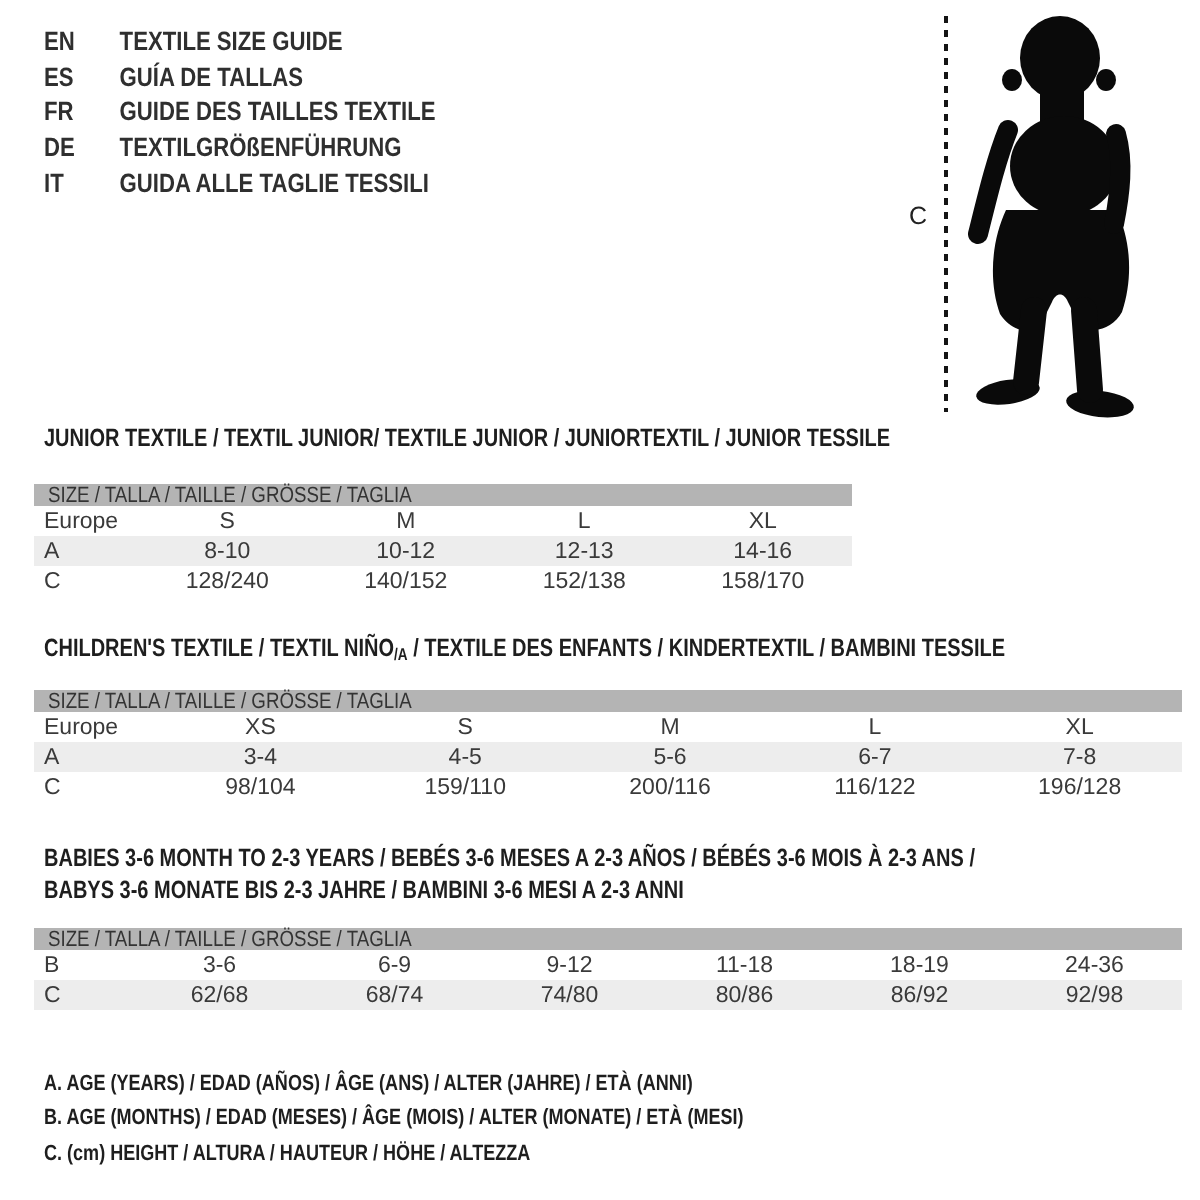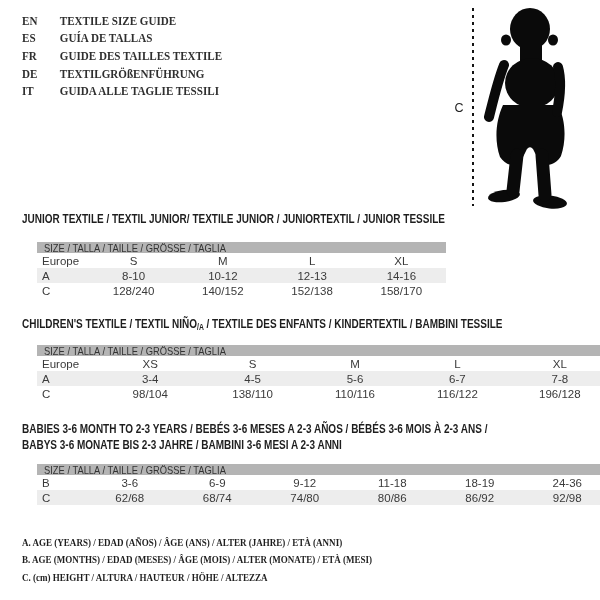--- a/index.html
+++ b/index.html
@@ -3,56 +3,56 @@
 <meta charset="utf-8">
 <style>
   html,body{margin:0;padding:0;}
   body{
     width:600px;height:600px;position:relative;background:#ffffff;
     font-family:"Liberation Sans",sans-serif;color:#2f2f2f;overflow:hidden;
   }
   .abs{position:absolute;}
 
   
-  .lang{left:22px;top:12px;font-family:Liberation Serif, serif;}
+  .lang{left:22px;top:12px;}
   .lang-row{height:17.6px;display:flex;align-items:center;font-weight:bold;
             font-size:13.2px;transform:scaleX(.84);transform-origin:0 0;white-space:nowrap;}
   .lang-code{width:45px;flex:0 0 45px;}
 
   
   .baby{left:484px;top:5px;width:90px;height:206px;}
   .dash{left:472px;top:8px;width:2px;height:198px;
         background:repeating-linear-gradient(to bottom,#141414 0 3.5px,transparent 3.5px 7px);}
   .fig-c{left:450px;top:101px;width:18px;text-align:center;font-size:12.5px;color:#222;}
 
   
   .sec-title{left:22px;font-weight:bold;font-size:12.5px;color:#1e1e1e;
              transform:scaleX(.8);transform-origin:0 0;white-space:nowrap;}
   .title1{top:212px;}
   .title2{top:317px;}
   .title3{top:422px;line-height:15.5px;}
   .sub{font-size:8.5px;vertical-align:-2px;}
 
   
-  .size-table{left:17px;margin-left:20px;}
+  .size-table{left:17px;}
   .tbl1{top:242px;width:409px;}
   .tbl2{top:345px;width:574px;}
   .tbl3{top:464px;width:574px;}
   .hdr{height:11px;background:#b4b4b4;display:flex;align-items:center;padding-left:7px;}
   .hdr span{font-size:11px;color:#333333;transform:scaleX(.85);transform-origin:0 50%;white-space:nowrap;}
   .trow{display:flex;align-items:center;height:15px;font-size:11.5px;color:#3a3a3a;}
   .trow .lbl{padding-left:5px;flex:0 0 auto;}
   .tbl1 .lbl{width:47px;}
   .tbl2 .lbl{width:57px;}
   .tbl3 .lbl{width:44px;}
   .trow .cell{flex:1 1 0;text-align:center;}
   .alt{background:#ededed;}
 
   
-  .footnotes{left:22px;top:536px;font-family:Liberation Serif, serif;}
+  .footnotes{left:22px;top:536px;}
   .footnote{height:17.3px;font-weight:bold;font-size:11px;color:#1e1e1e;
             transform:scaleX(.82);transform-origin:0 0;white-space:nowrap;}
 </style>
 </head>
 <body>
 
 <div class="abs lang">
   <div class="lang-row">
     <span class="lang-code">EN</span>
     <span>TEXTILE SIZE GUIDE</span>
@@ -144,22 +144,22 @@
     <span class="lbl">A</span>
     <span class="cell">3-4</span>
     <span class="cell">4-5</span>
     <span class="cell">5-6</span>
     <span class="cell">6-7</span>
     <span class="cell">7-8</span>
   </div>
   <div class="trow">
     <span class="lbl">C</span>
     <span class="cell">98/104</span>
-    <span class="cell">138/110</span>
-    <span class="cell">110/116</span>
+    <span class="cell">159/110</span>
+    <span class="cell">200/116</span>
     <span class="cell">116/122</span>
     <span class="cell">196/128</span>
   </div>
 </div>
 
 <div class="abs sec-title title3">
   <div>BABIES 3-6 MONTH TO 2-3 YEARS / BEBÉS 3-6 MESES A 2-3 AÑOS / BÉBÉS 3-6 MOIS À 2-3 ANS /</div>
   <div>BABYS 3-6 MONATE BIS 2-3 JAHRE / BAMBINI 3-6 MESI A 2-3 ANNI</div>
 </div>
 <div class="abs size-table tbl3">

